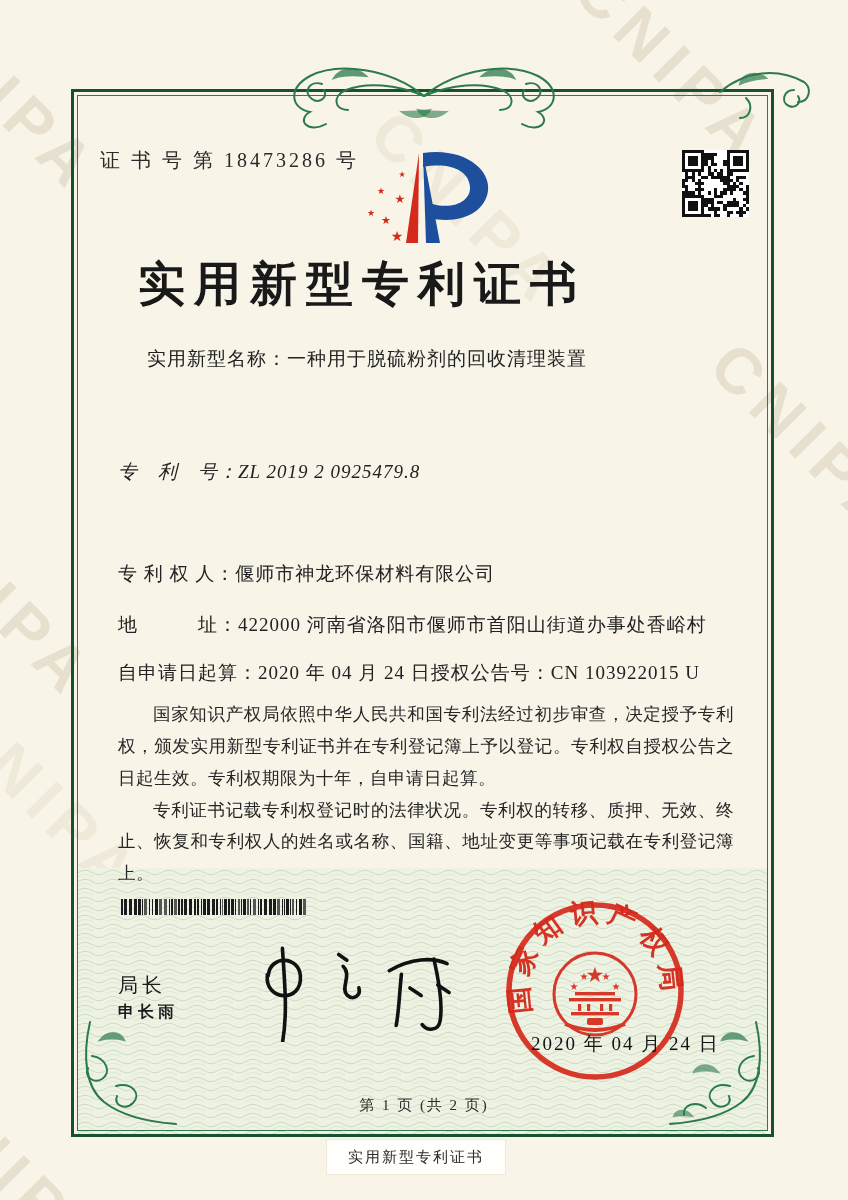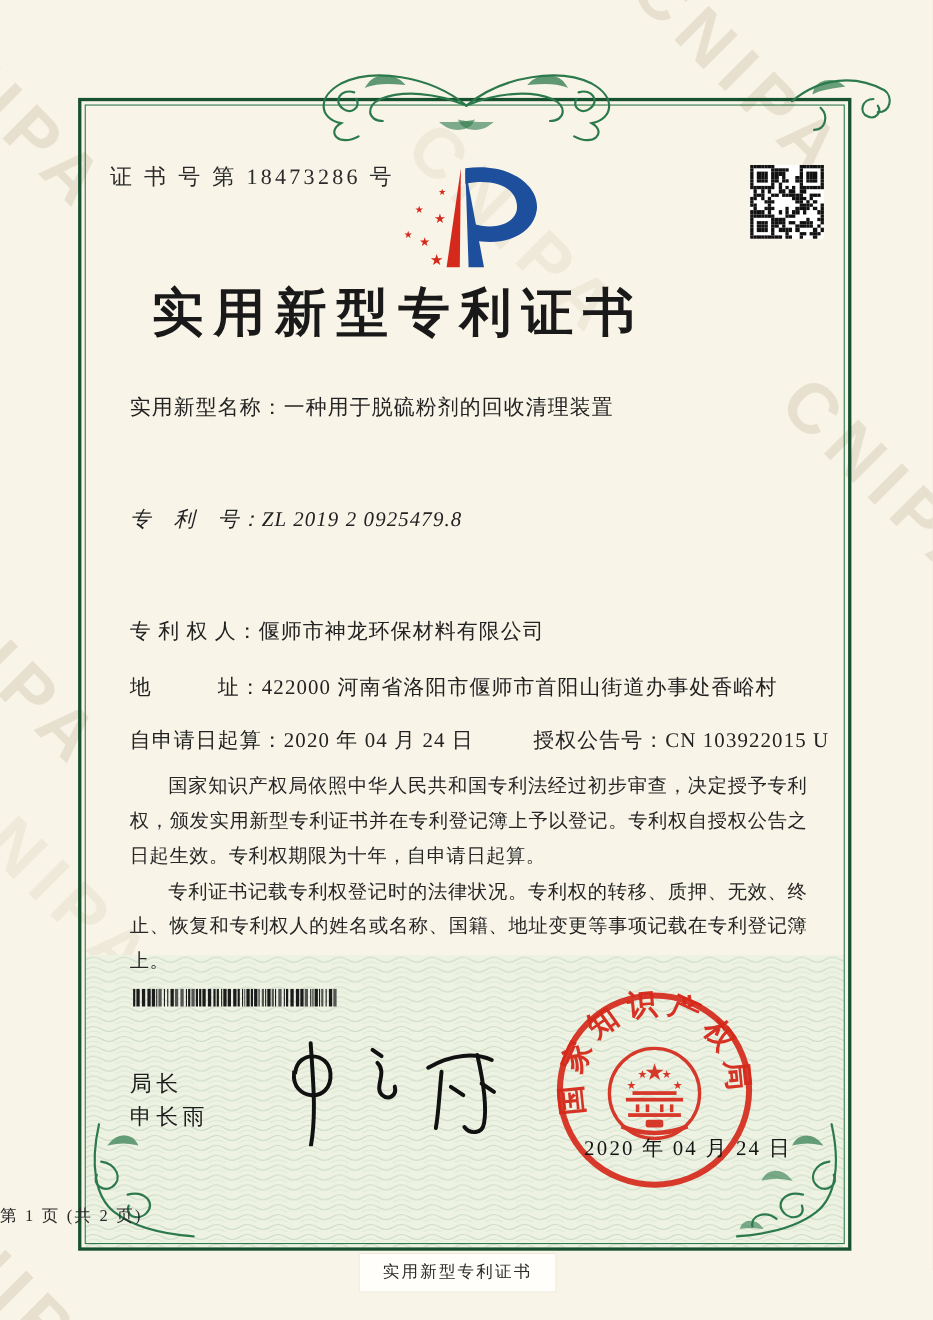--- a/index.html
+++ b/index.html
@@ -48,42 +48,42 @@
 
   #title {
     left:0; top:253px; width:724px; text-align:center;
     font-size:47px; font-weight:bold; letter-spacing:9px; color:#191919; z-index:3;
   }
 
   .row { position:absolute; left:118px; width:630px; font-size:19px;
          letter-spacing:1px; color:#222; white-space:nowrap; z-index:3; }
   .row .lbl { display:inline-block; }
   .row .val { display:inline-block; }
-  .pair2 { margin-left:54px; }
+  .pair2 { }
 
   #body-text {
     position:absolute; left:118px; top:699px; width:616px; z-index:3;
     font-size:17.5px; line-height:1.82; letter-spacing:0.5px;
     color:#262626; text-align:justify;
   }
   #body-text p { text-indent:2em; }
 
   #barcode { left:121px; top:899px; width:216px; height:16px;
              display:flex; align-items:stretch; z-index:3; }
   #barcode span { display:block; height:100%; }
 
   #officer-title { left:118px; top:972px; font-size:20px; letter-spacing:4px; color:#1c1c1c; z-index:3; }
-  #officer-name  { left:118px; top:1002px; font-size:20px; letter-spacing:4px; color:#1c1c1c; z-index:3; }
+  #officer-name  { left:118px; top:1002px; font-size:16px; letter-spacing:4px; color:#1c1c1c; z-index:3;font-weight:bold; }
 
   #signature { left:252px; top:942px; width:200px; height:100px; z-index:3; }
 
   #seal { left:504px; top:900px; width:182px; height:182px; z-index:4; }
   #seal-date { left:531px; top:1031px; font-size:19px; letter-spacing:2px; color:#141414; z-index:5; }
 
-  #page-info { left:0; top:1096px; width:848px; 
+  #page-info { left:0; top:1096px; width:848px; text-align:center;
                font-size:15px; letter-spacing:2px; color:#2b2b2b; z-index:3; }
 
   #footer-note {
     left:326px; top:1139px; width:180px; height:36px; background:#fffefb;
     border:1px solid #efe9da; text-align:center; line-height:34px;
     font-size:15px; letter-spacing:2px; color:#2b2b2b; z-index:3;
   }
 
   .flourish { position:absolute; z-index:2; }
 </style>
@@ -610,21 +610,21 @@
       <div></div>
       <div></div>
       <div></div>
       <div class="on"></div>
       <div></div>
       <div></div>
     </div>
 
   <div id="title" class="abs content">实用新型专利证书</div>
 
-  <div class="row" style="top:357px;">
+  <div class="row" style="top:346px;margin-left:29px;">
     <span class="lbl">实用新型名称：</span><span class="val">一种用于脱硫粉剂的回收清理装置</span>
   </div>
   <div class="row" style="top:459px;font-style:italic;">
     <span class="lbl">专　利　号：</span><span class="val">ZL 2019 2 0925479.8</span>
   </div>
   <div class="row" style="top:561px;">
     <span class="lbl">专 利 权 人：</span><span class="val">偃师市神龙环保材料有限公司</span>
   </div>
   <div class="row" style="top:612px;">
     <span class="lbl">地　　　址：</span><span class="val">422000 河南省洛阳市偃师市首阳山街道办事处香峪村</span>

